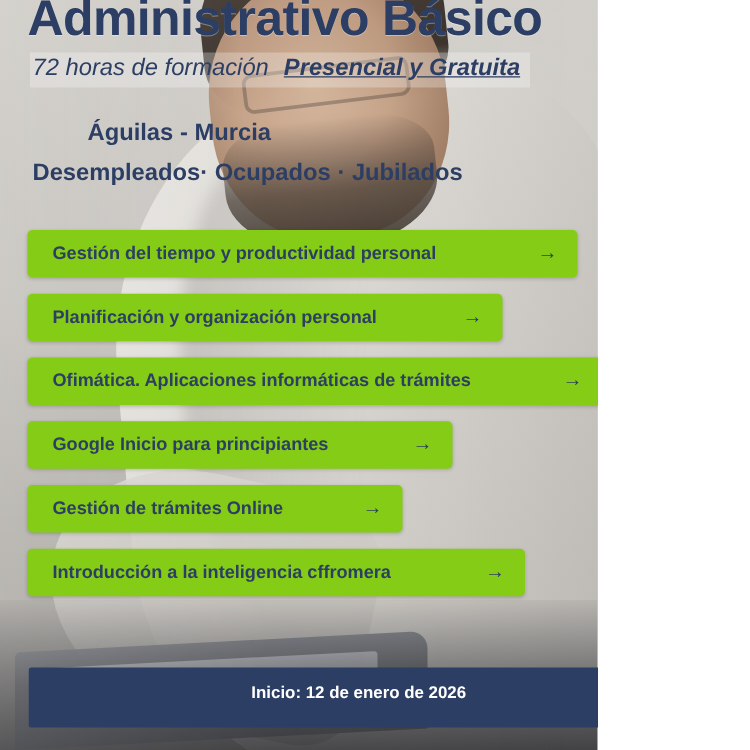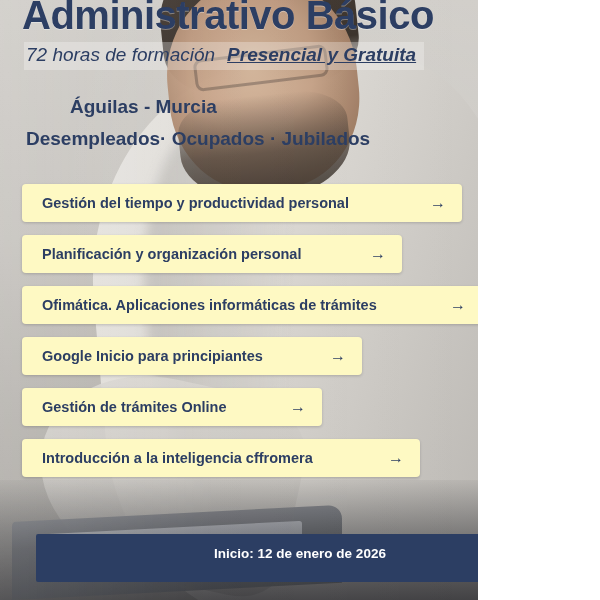--- a/index.html
+++ b/index.html
@@ -203,21 +203,21 @@
   .courses {
     position: absolute;
     left: 22px;
     top: 184px;
     width: 540px;
   }
   .course {
     display: flex;
     align-items: center;
     justify-content: space-between;
-    background: #fef9c3;
+    background: #84cc16;
     border-radius: 4px;
     height: 38px;
     margin-bottom: 13px;
     padding: 0 16px 0 20px;
     box-shadow: 0 1px 3px rgba(0,0,0,0.18);
     box-sizing: border-box;
   }
   .course-label {
     font-size: 14.5px;
     font-weight: bold;
@@ -226,21 +226,21 @@
   }
   .arrow {
     font-size: 16px;
     color: #2c3e63;
     margin-left: 26px;
     line-height: 1;
   }
 
   .footer {
     position: absolute;
-    left: 36px;
+    left: 23px;
     bottom: 18px;
     width: 528px;
     background: #2c3e63;
     color: #ffffff;
     padding: 12px 26px 14px;
     box-sizing: border-box;
     text-align: center;
     border-radius: 2px;
   }
   .footer-line1 {

